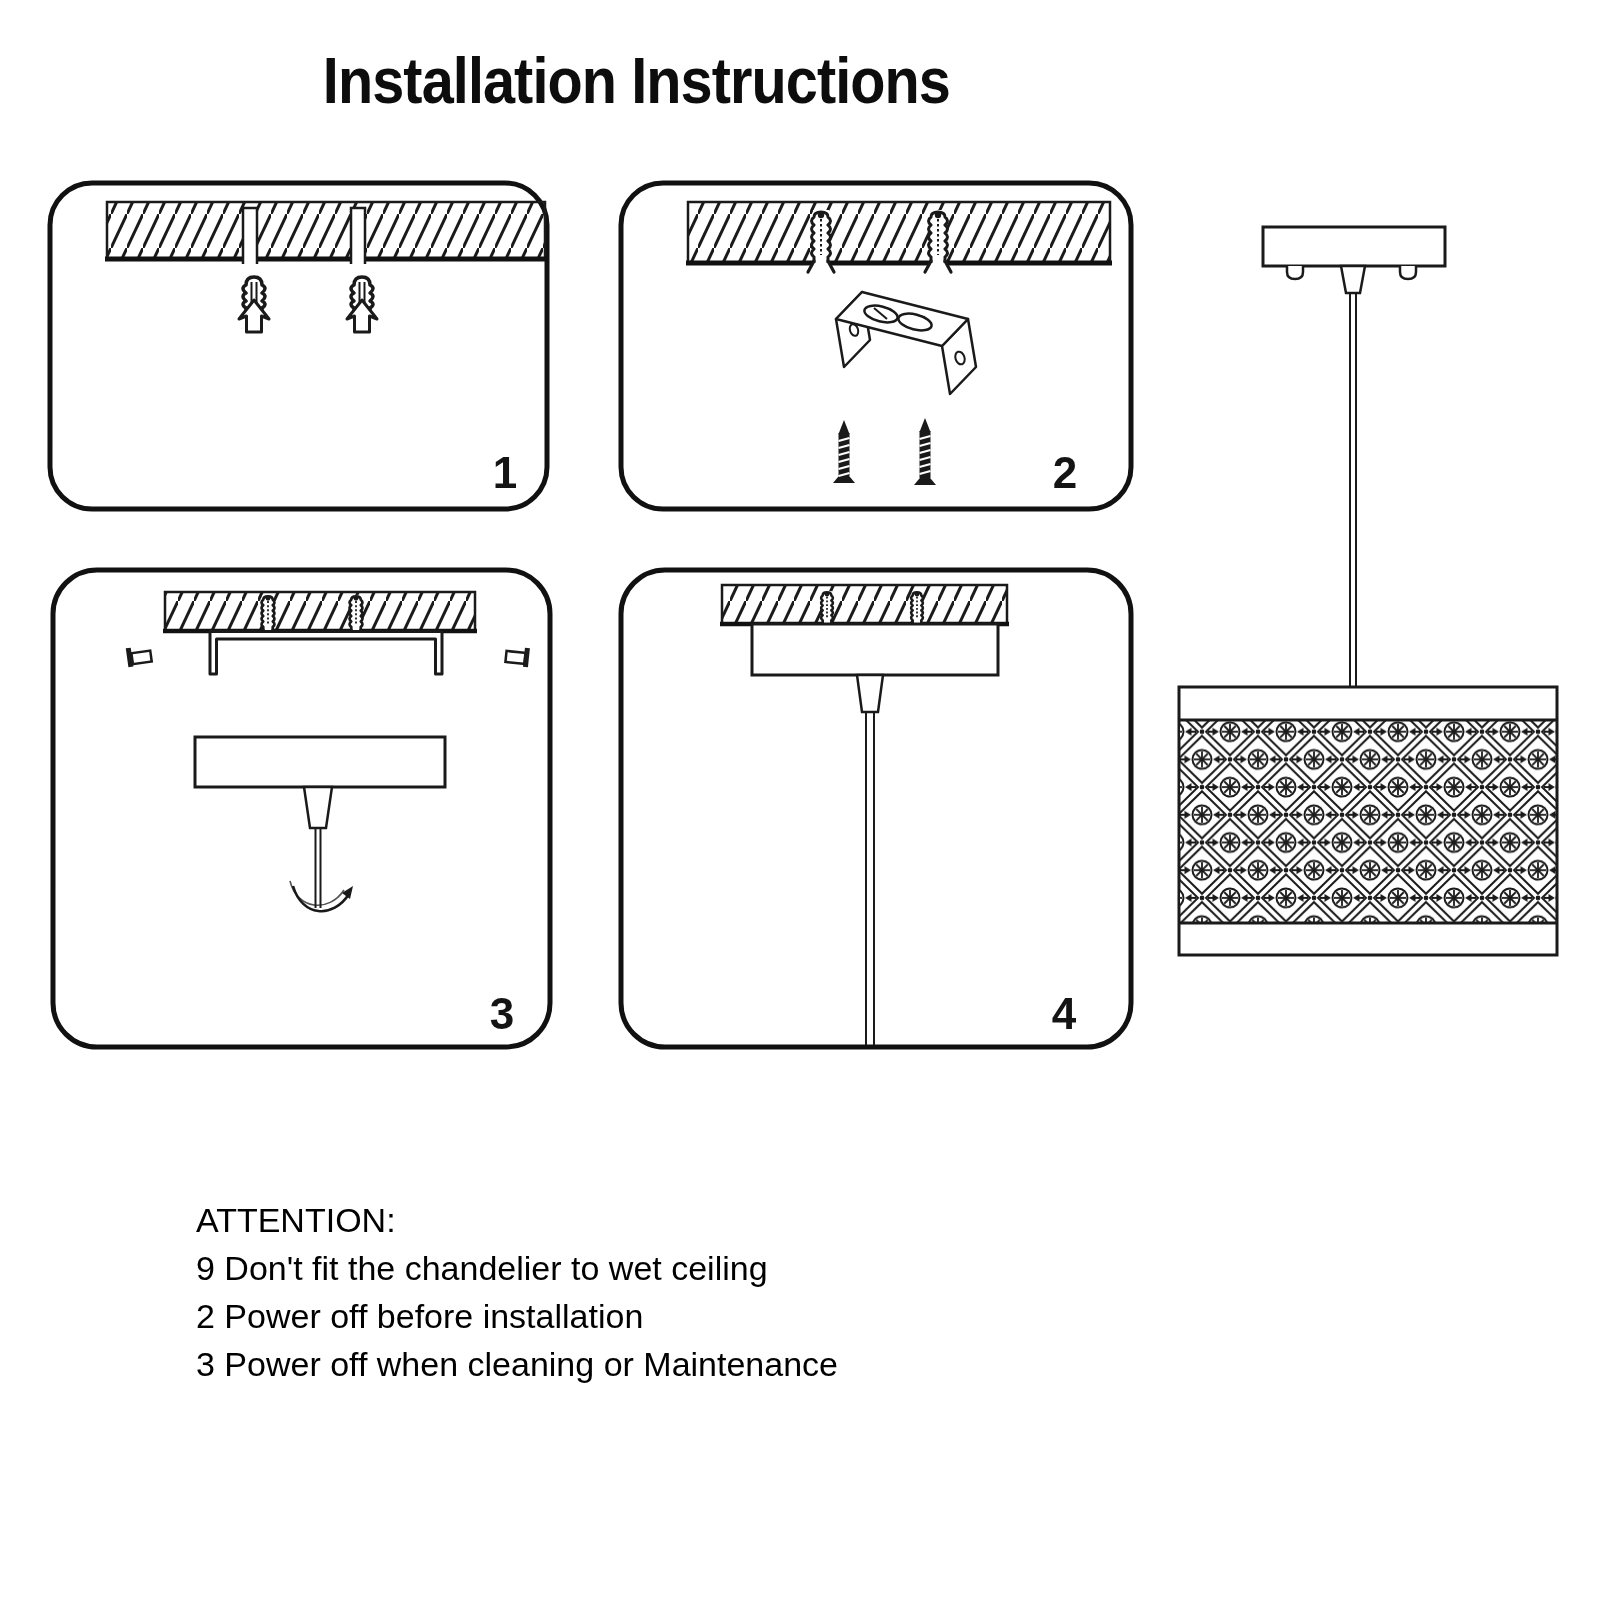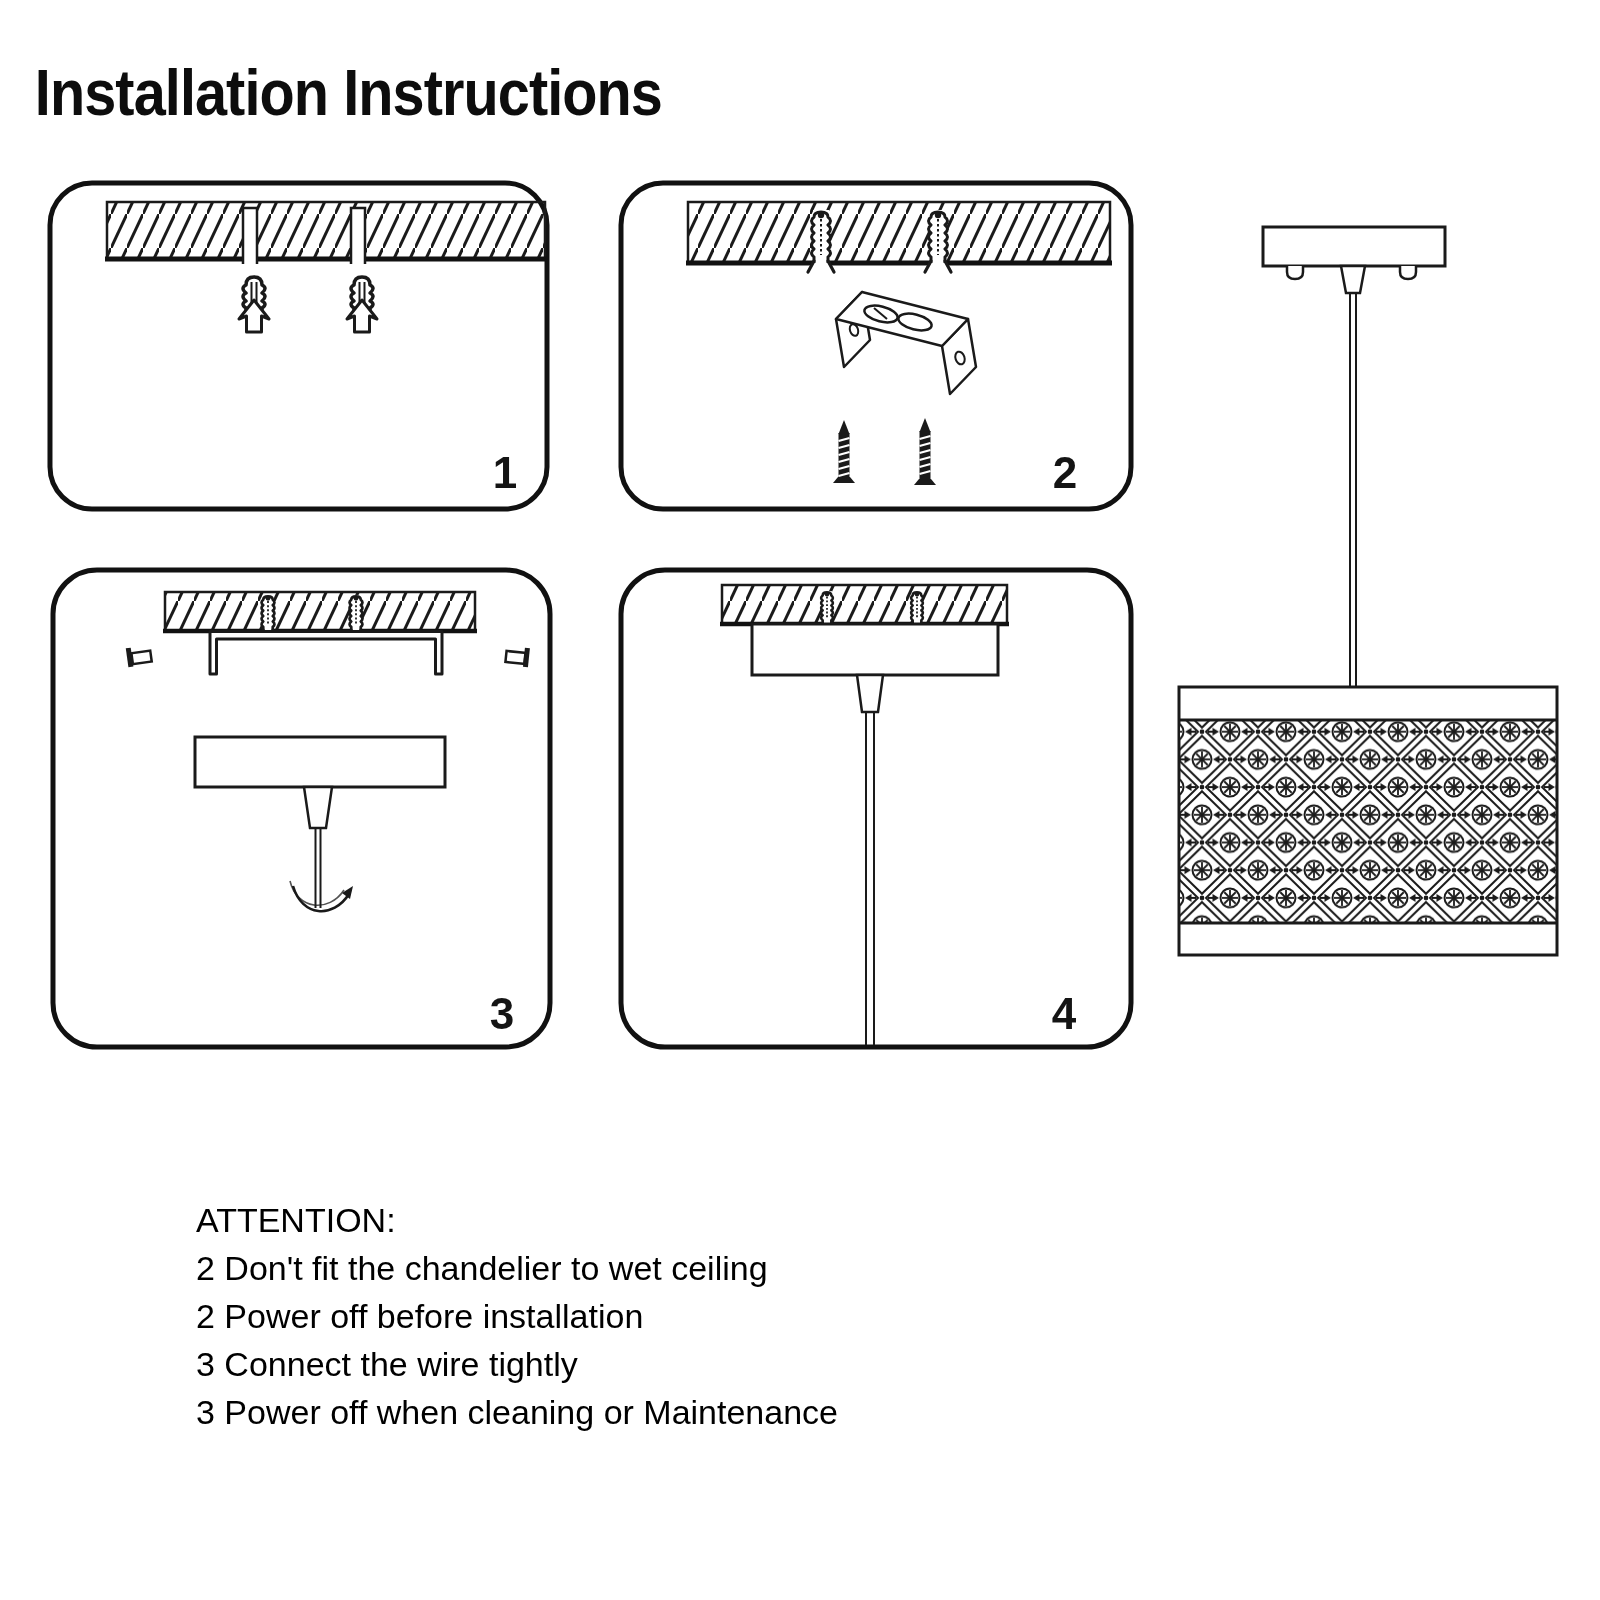--- a/index.html
+++ b/index.html
@@ -1,17 +1,17 @@
 <!DOCTYPE html>
 <html><head>
 <meta charset="utf-8">
 <style>
   html,body{margin:0;padding:0;background:#ffffff;}
   body{width:1600px;height:1600px;position:relative;font-family:"Liberation Sans",sans-serif;color:#141414;overflow:hidden;}
-  .title{position:absolute;top:56px;left:0;width:1272px;}
+  .title{position:absolute;top:44px;left:0;width:1272px;text-align:center;}
   .title span{display:inline-block;font-size:64px;font-weight:700;letter-spacing:-1px;transform:scaleX(.9);transform-origin:center;color:#0d0d0d;}
   .panel{position:absolute;}
   .panel svg{display:block;}
   .pendant{position:absolute;left:1160px;top:220px;}
   .attention{position:absolute;left:196px;top:1196px;font-size:34px;line-height:48px;color:#000000;}
   .attention ul{list-style:none;margin:0;padding:0;}
   .attention li{margin:0;padding:0;}
   .num{font-family:"Liberation Sans",sans-serif;font-weight:700;font-size:44px;fill:#141414;}
   svg *{vector-effect:none;}
 </style>
@@ -250,18 +250,17 @@
     <rect x="20" y="500" width="376" height="203" fill="url(#crystal)"></rect>
     <line x1="19" y1="500" x2="397" y2="500" stroke="#1a1a1a" stroke-width="3"></line>
     <line x1="19" y1="703" x2="397" y2="703" stroke="#1a1a1a" stroke-width="3"></line>
   </g>
 </svg>
 </div>
 
 <div class="attention">
   <div>ATTENTION:</div>
   <ul>
-    <li>2 Don't fit the chandelier to wet ceiling</li>
+    <li>9 Don't fit the chandelier to wet ceiling</li>
     <li>2 Power off before installation</li>
-    <li>3 Connect the wire tightly</li>
     <li>3 Power off when cleaning or Maintenance</li>
   </ul>
 </div>
 
 </body></html>

